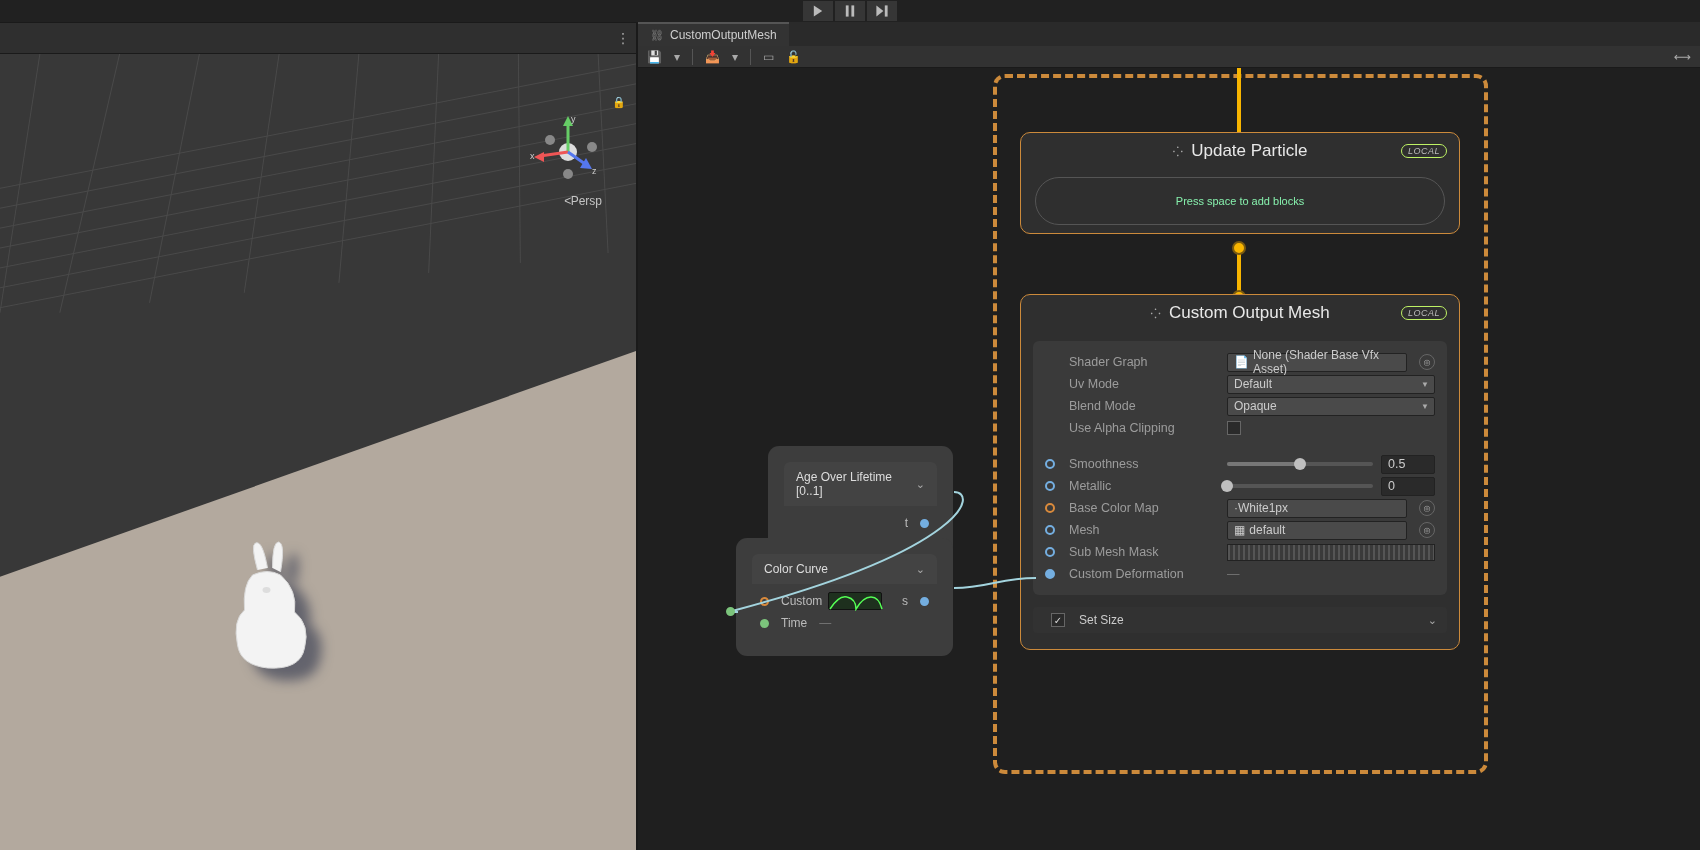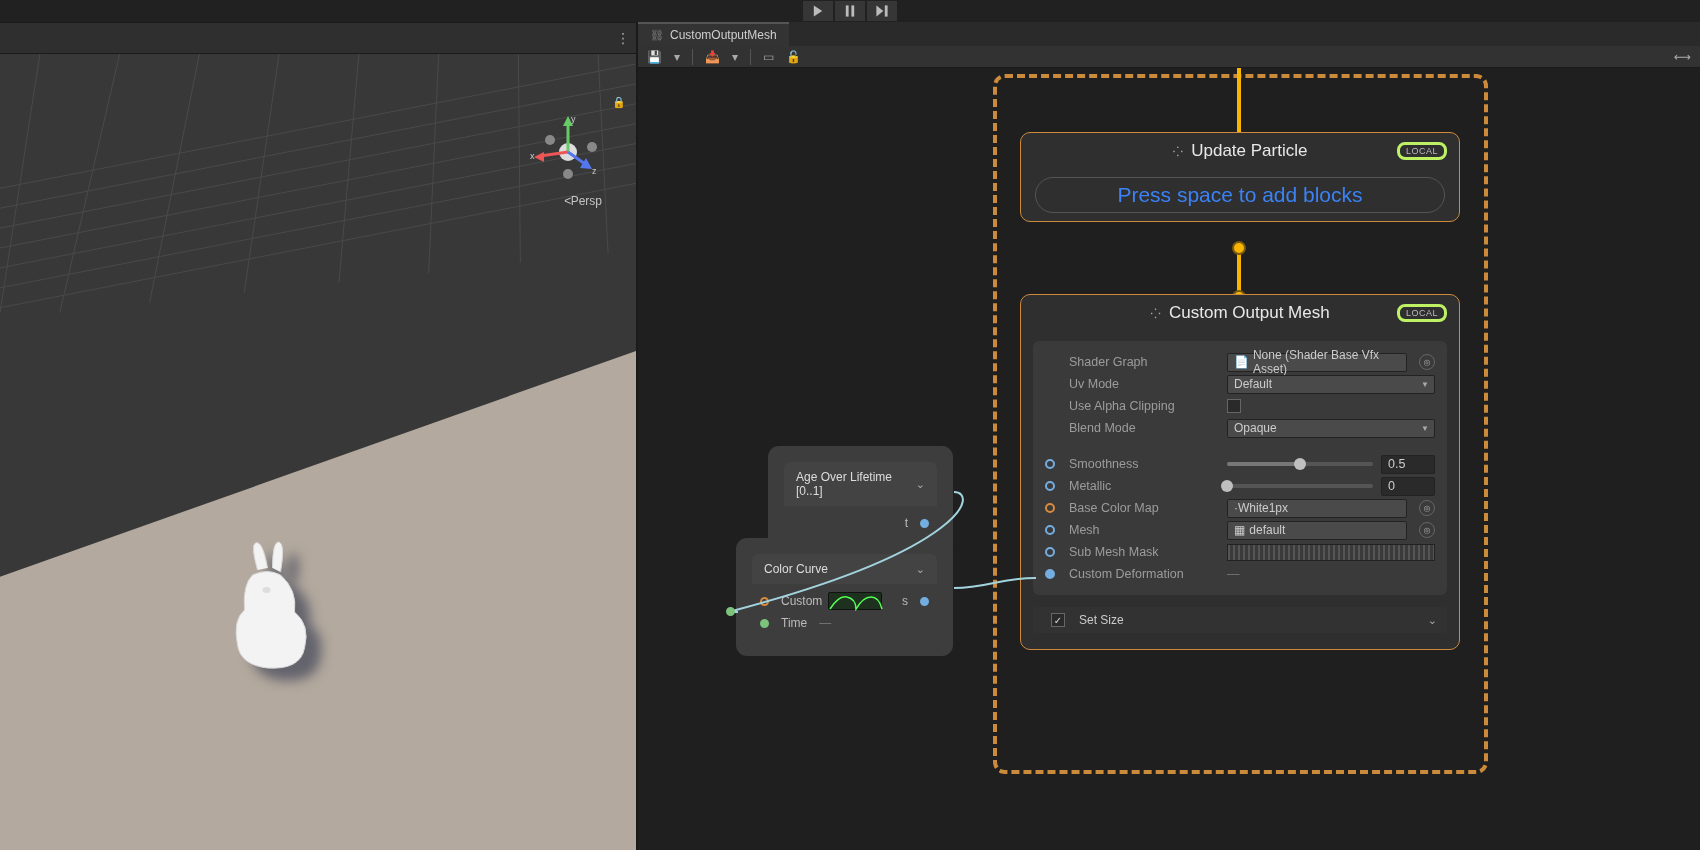--- a/index.html
+++ b/index.html
@@ -39,23 +39,23 @@
 .gtb { height:18px; background:none; border:none; color:#aaa; display:flex; align-items:center; font-size:12px; padding:0 3px;}
 .gtb-sep { width:1px; height:16px; background:#555; margin:0 3px;}
 .graph-toolbar .spacer { flex:1; }
 
 .canvas { position:absolute; top:46px; left:0; right:0; bottom:0; overflow:hidden; }
 
 .dashed-box { position:absolute; border: 4px dashed #cc8a3b; border-radius:12px; pointer-events:none; }
 
 .node { position:absolute; background:#2f2f2f; border:1px solid #cc8a3b; border-radius:10px; }
 .node-header { display:flex; justify-content:center; align-items:center; height:36px; font-size:17px; color:#e8e8e8; position:relative; }
-.node-header .local { position:absolute; right:12px; font-size:9px; border:3px solid #bef264; border-radius:8px; padding:1px 6px; color:#bbb; letter-spacing:0.5px;}
+.node-header .local { position:absolute; right:12px; font-size:9px; border:1px solid #bef264; border-radius:8px; padding:1px 6px; color:#bbb; letter-spacing:0.5px;font-style:italic;}
 .node-header .hicon { margin-right:8px; font-size:13px; color:#aaa; }
-.placeholder-pill { margin:8px 14px 8px 14px; border:1px solid #555; border-radius:24px; height:36px; display:flex; align-items:center; justify-content:center; color:#3b82f6; font-size:21px; }
+.placeholder-pill { margin:8px 14px 8px 14px; border:1px solid #555; border-radius:24px; height:48px; display:flex; align-items:center; justify-content:center; color:#86efac; font-size:11px; }
 .sub-label { text-align:center; color:#aaa; font-size:12px; padding-bottom:8px;}
 .sub-label .hicon{ font-size:10px; margin-right:4px;}
 
 .node-body { background:#3a3a3a; margin:10px 12px 12px 12px; border-radius:6px; padding:10px 12px; }
 .prop-row { display:flex; align-items:center; height:22px; gap:8px; color:#bbb; font-size:12.5px; }
 .prop-row .port { width:10px; height:10px; border:2px solid #74aee0; border-radius:50%; flex-shrink:0; margin-right:6px;}
 .prop-row .port.orange { border-color:#d98a3c; }
 .prop-row .port.filled { background:#74aee0; }
 .prop-row .port.spacer { border-color:transparent; }
 .prop-row .label { width:150px; color:#9c9c9c; }
@@ -246,27 +246,27 @@
             <div class="objfield field">📄 <span>None (Shader Base Vfx Asset)</span></div>
             <span class="target-btn">◎</span>
           </div>
           <div class="prop-row">
             <span class="port spacer"></span>
             <span class="label">Uv Mode</span>
             <div class="dd field">Default</div>
           </div>
           <div class="prop-row">
             <span class="port spacer"></span>
+            <span class="label">Blend Mode</span>
+            <div class="dd field">Opaque</div>
+          </div>
+          <div class="prop-row">
+            <span class="port spacer"></span>
             <span class="label">Use Alpha Clipping</span>
             <span class="chk"></span>
-          </div>
-          <div class="prop-row">
-            <span class="port spacer"></span>
-            <span class="label">Blend Mode</span>
-            <div class="dd field">Opaque</div>
           </div>
           <div style="height:14px"></div>
           <div class="prop-row">
             <span class="port"></span>
             <span class="label">Smoothness</span>
             <div class="slider-wrap">
               <div class="slider">
                   <div class="fill" style="width:50%"></div>
                   <div class="knob" style="left:calc(50% - 6px)"></div>
                 </div>

